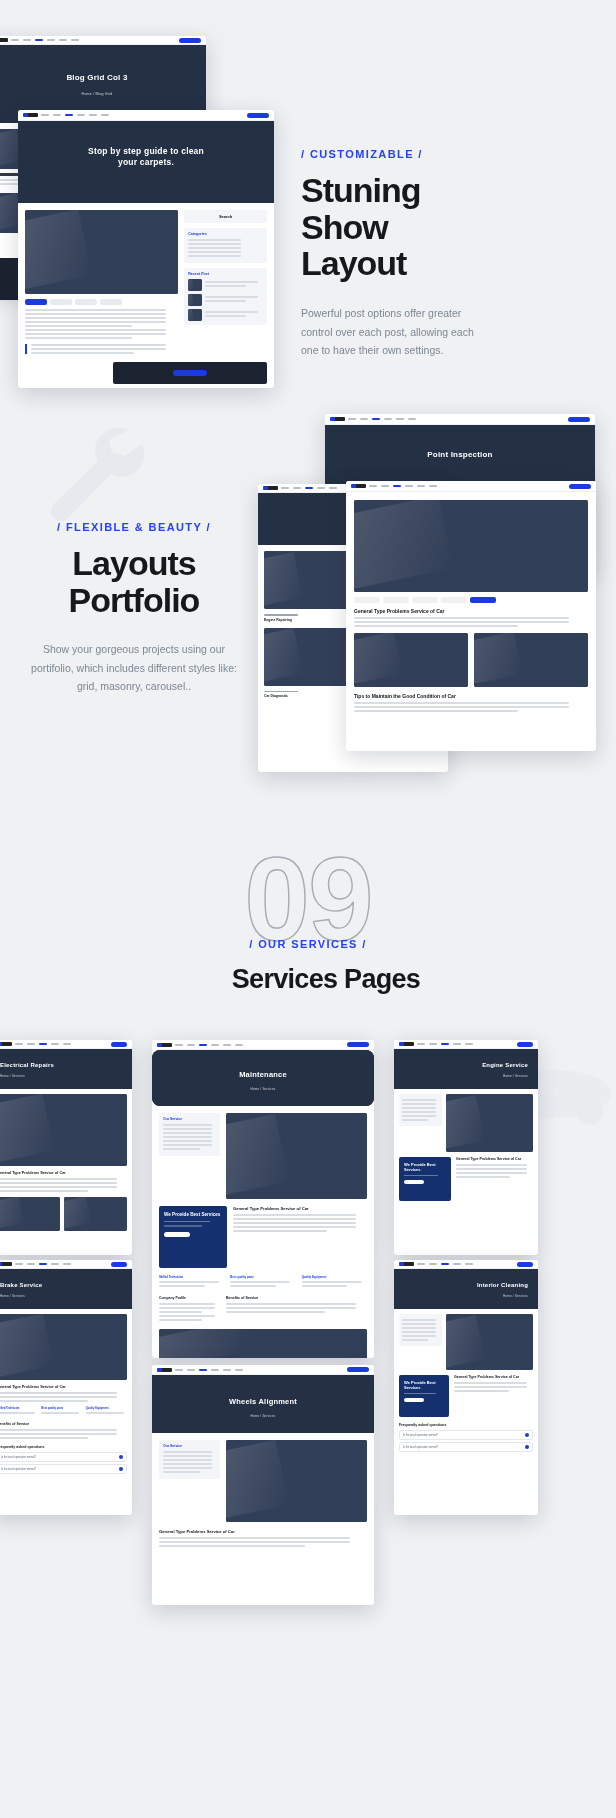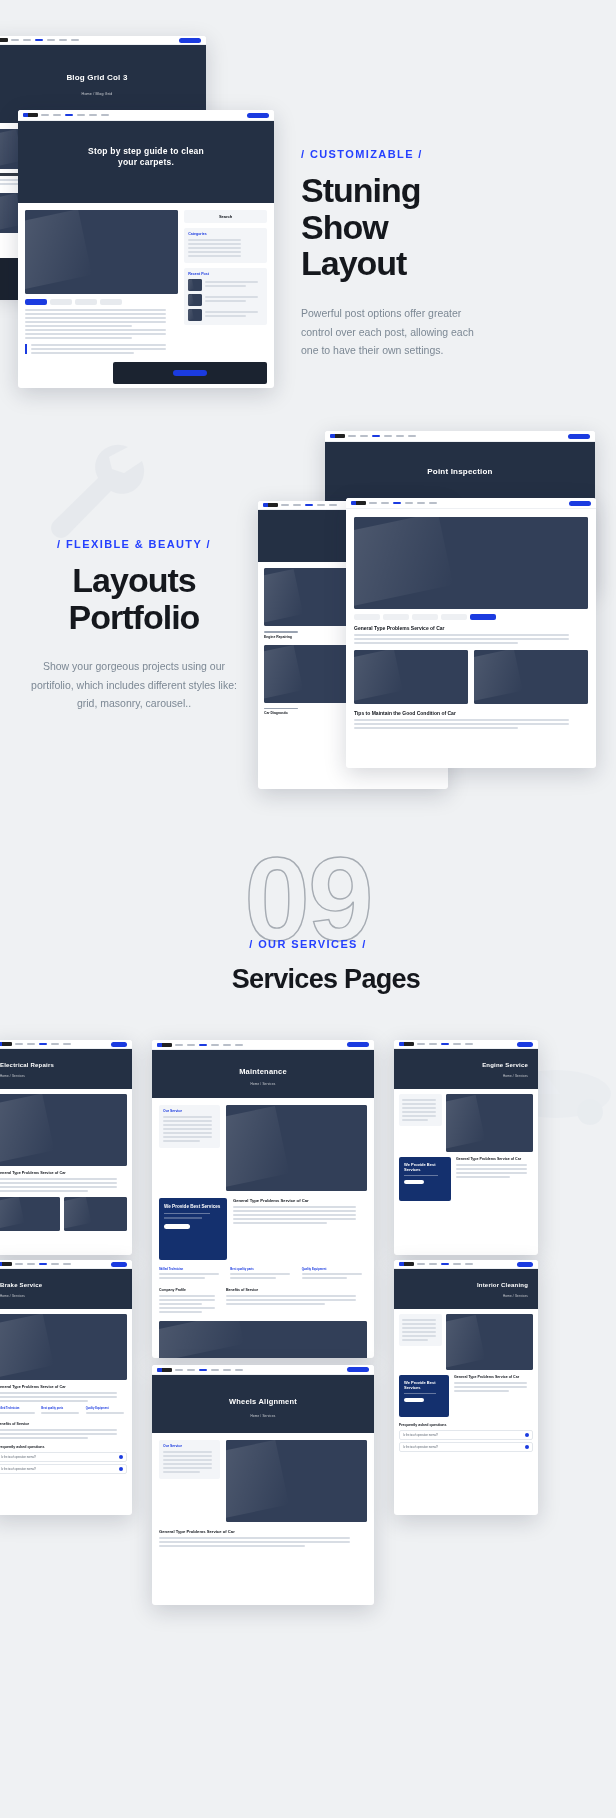--- a/index.html
+++ b/index.html
@@ -220,21 +220,21 @@
   <div style="position:absolute;left:301px;top:148px;width:200px;">
     <div class="eyebrow">/ CUSTOMIZABLE /</div>
     <div class="bigtitle" style="margin-top:12px;">
       <div>Stuning Show</div>
       <div>Layout</div>
     </div>
     <div class="para" style="margin-top:22px;width:186px;">Powerful post options offer greater control over each post, allowing each one to have their own settings.</div>
   </div>
 </div>
 
-<div class="section" style="top:413px;height:400px;padding-left:36px;">
+<div class="section" style="top:396px;height:400px;padding-left:36px;">
 
   <svg class="wrench" width="120" height="110" viewBox="0 0 120 110" style="left:32px;top:22px;">
     <path d="M96 12c-11-5-24-1-30 9-4 7-4 15 0 22L22 86c-4 4-4 10 0 14s10 4 14 0l43-44c7 4 15 4 22 0 10-6 14-19 9-30l-18 12-12-4-3-12 19-10z" fill="#dfe3e8"></path>
   </svg>
 
   <div class="mock" style="left:325px;top:18px;width:270px;height:160px;border-radius:3px;">
     <div class="bar" style="height:11px;">
       <div class="logo"></div>
       <div class="navi">
         <i></i>
@@ -462,21 +462,21 @@
       <div class="navi">
           <i></i>
           <i></i>
           <i class="on"></i>
           <i></i>
           <i></i>
           <i></i>
         </div>
       <div class="pill"></div>
     </div>
-    <div class="hero" style="height:48px;">
+    <div class="hero" style="height:56px;border-radius:8px;">
       <div class="ph"></div>
       <div class="txt" style="font-size:7.5px;top:36%;">Maintenance</div>
       <div class="txt sub" style="font-size:3px;top:66%;">Home / Services</div>
     </div>
     <div style="display:flex;gap:6px;padding:7px;">
       <div style="flex:.82;">
         <div style="background:#f3f5f8;border-radius:2px;padding:4px;">
           <div style="font-size:3.4px;font-weight:700;color:#1b3be0;margin-bottom:3px;">Our Service</div>
           <div class="ln l"></div>
             <div class="ln l"></div>

